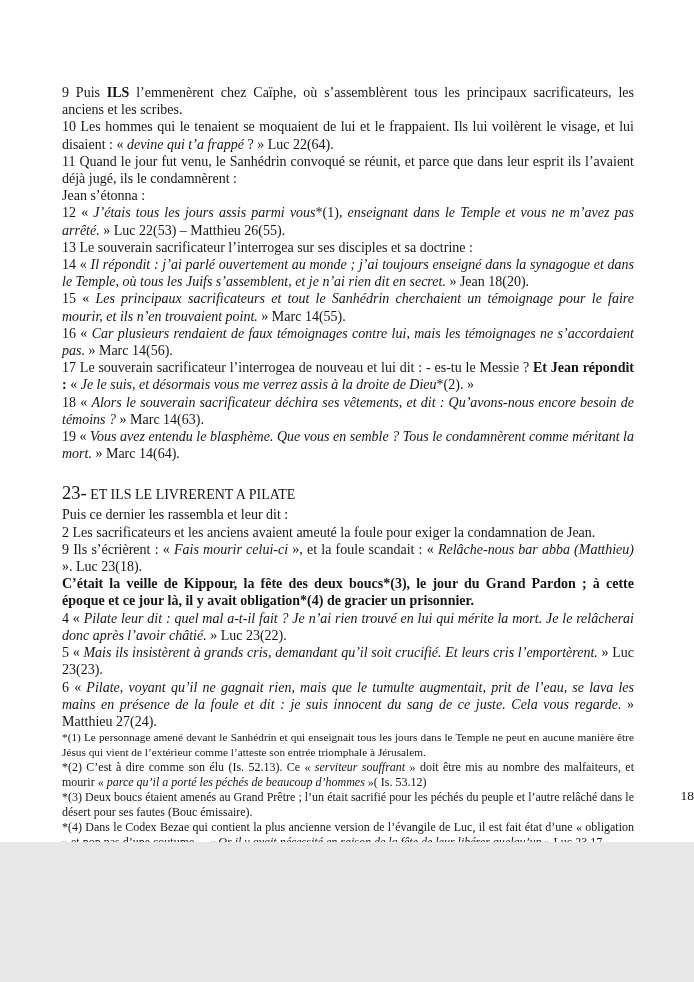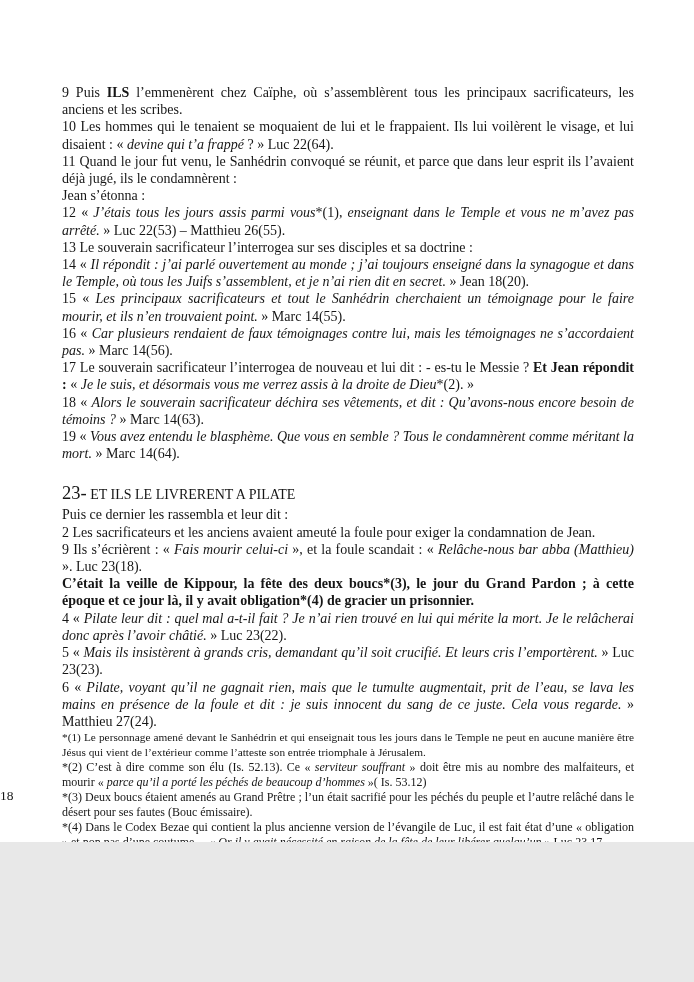--- a/index.html
+++ b/index.html
@@ -52,21 +52,21 @@
     text-align: justify;
   }
   .b  { font-weight: 700; }
   .i  { font-style: italic; }
   .bi { font-weight: 400; font-style: italic; }
   .page-number {
     position: absolute;
     left: 0;
     right: 0;
     bottom: 38px;
-    text-align: left;
+    text-align: right;
     font-size: 13.5px;
     color: #161616;
   }
 </style>
 </head>
 <body>
 
 <div class="page">
   <div class="content">
       <p class="blk body"><span>9  Puis </span><span class="b">ILS</span><span> l’emmenèrent chez Caïphe, où s’assemblèrent tous les principaux sacrificateurs, les anciens et les scribes.</span></p>

